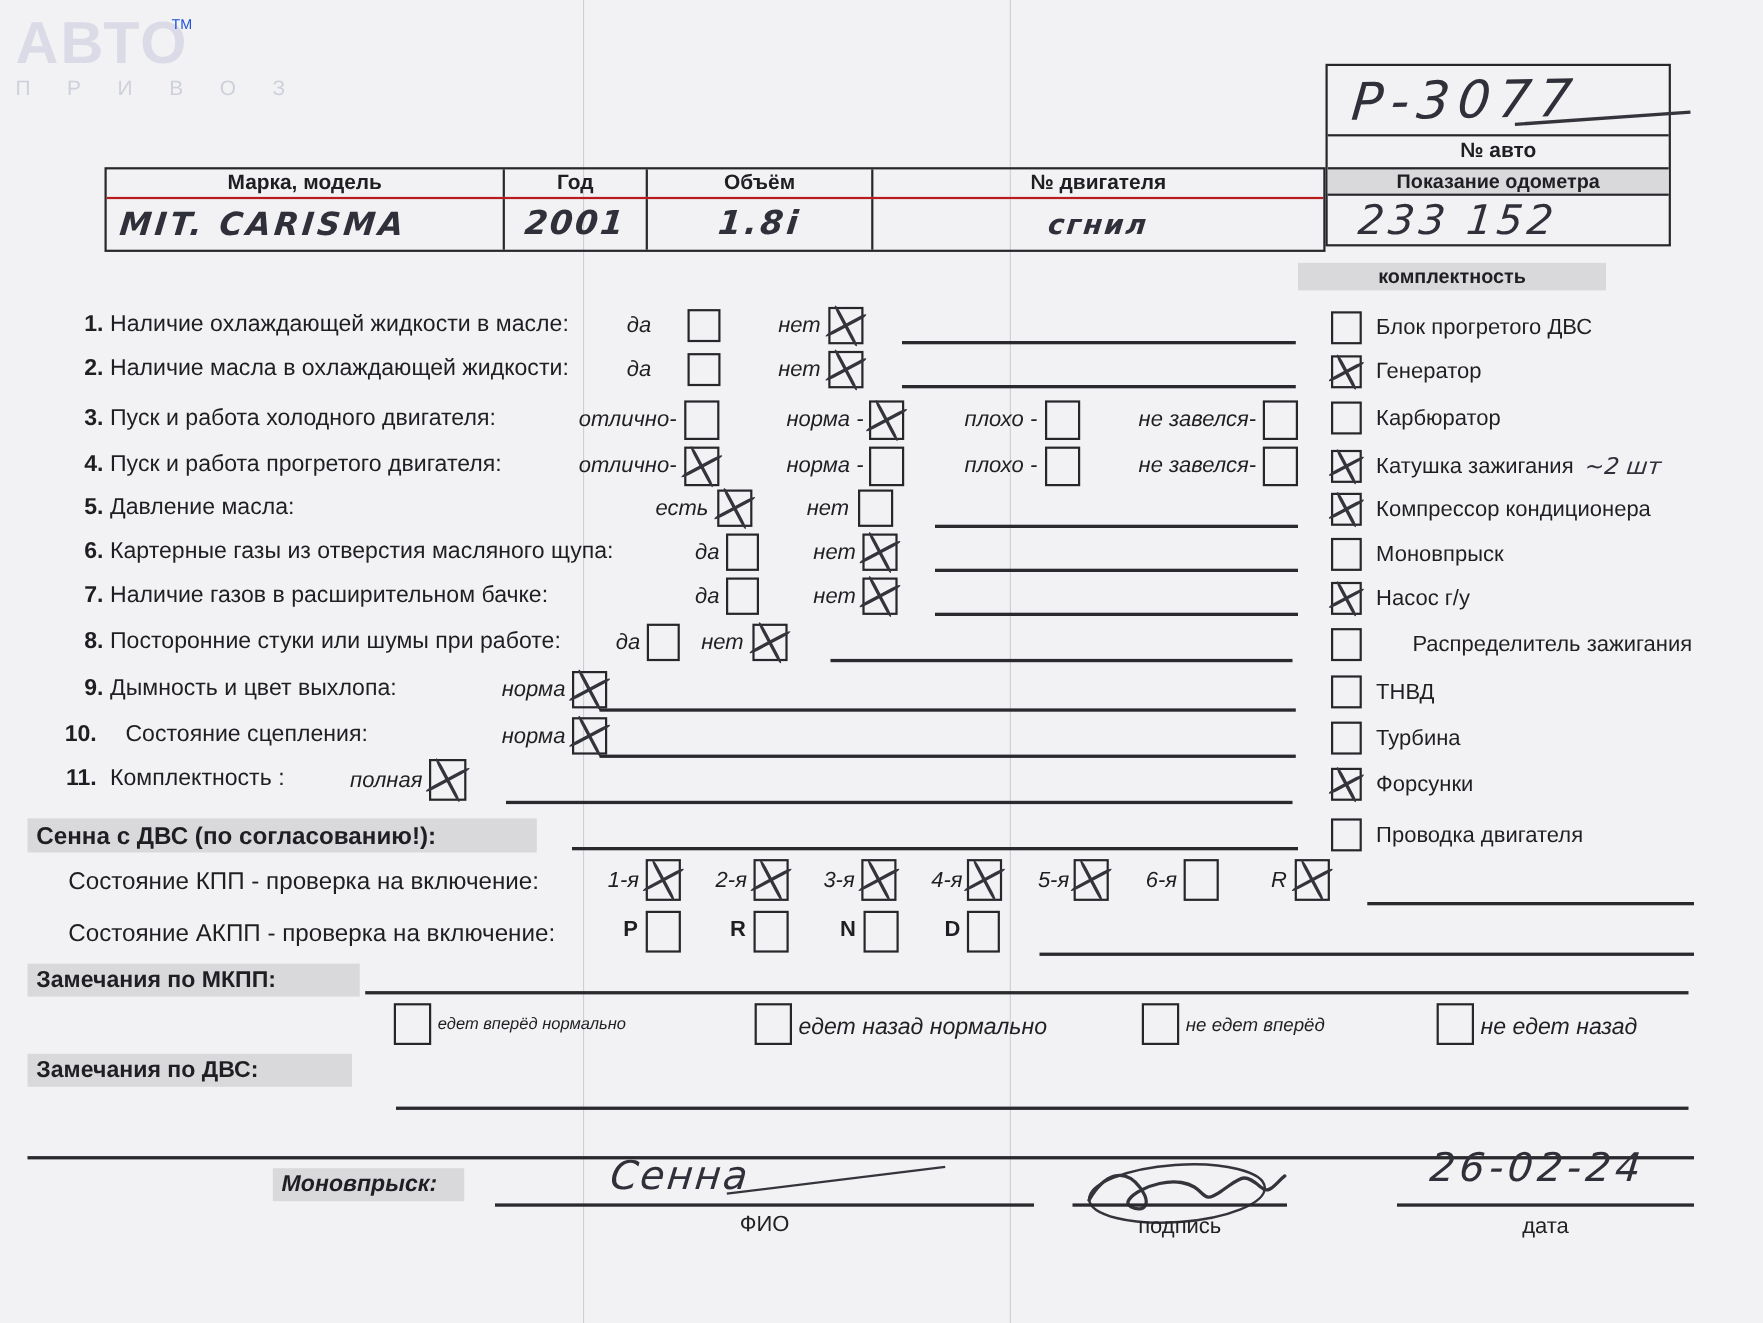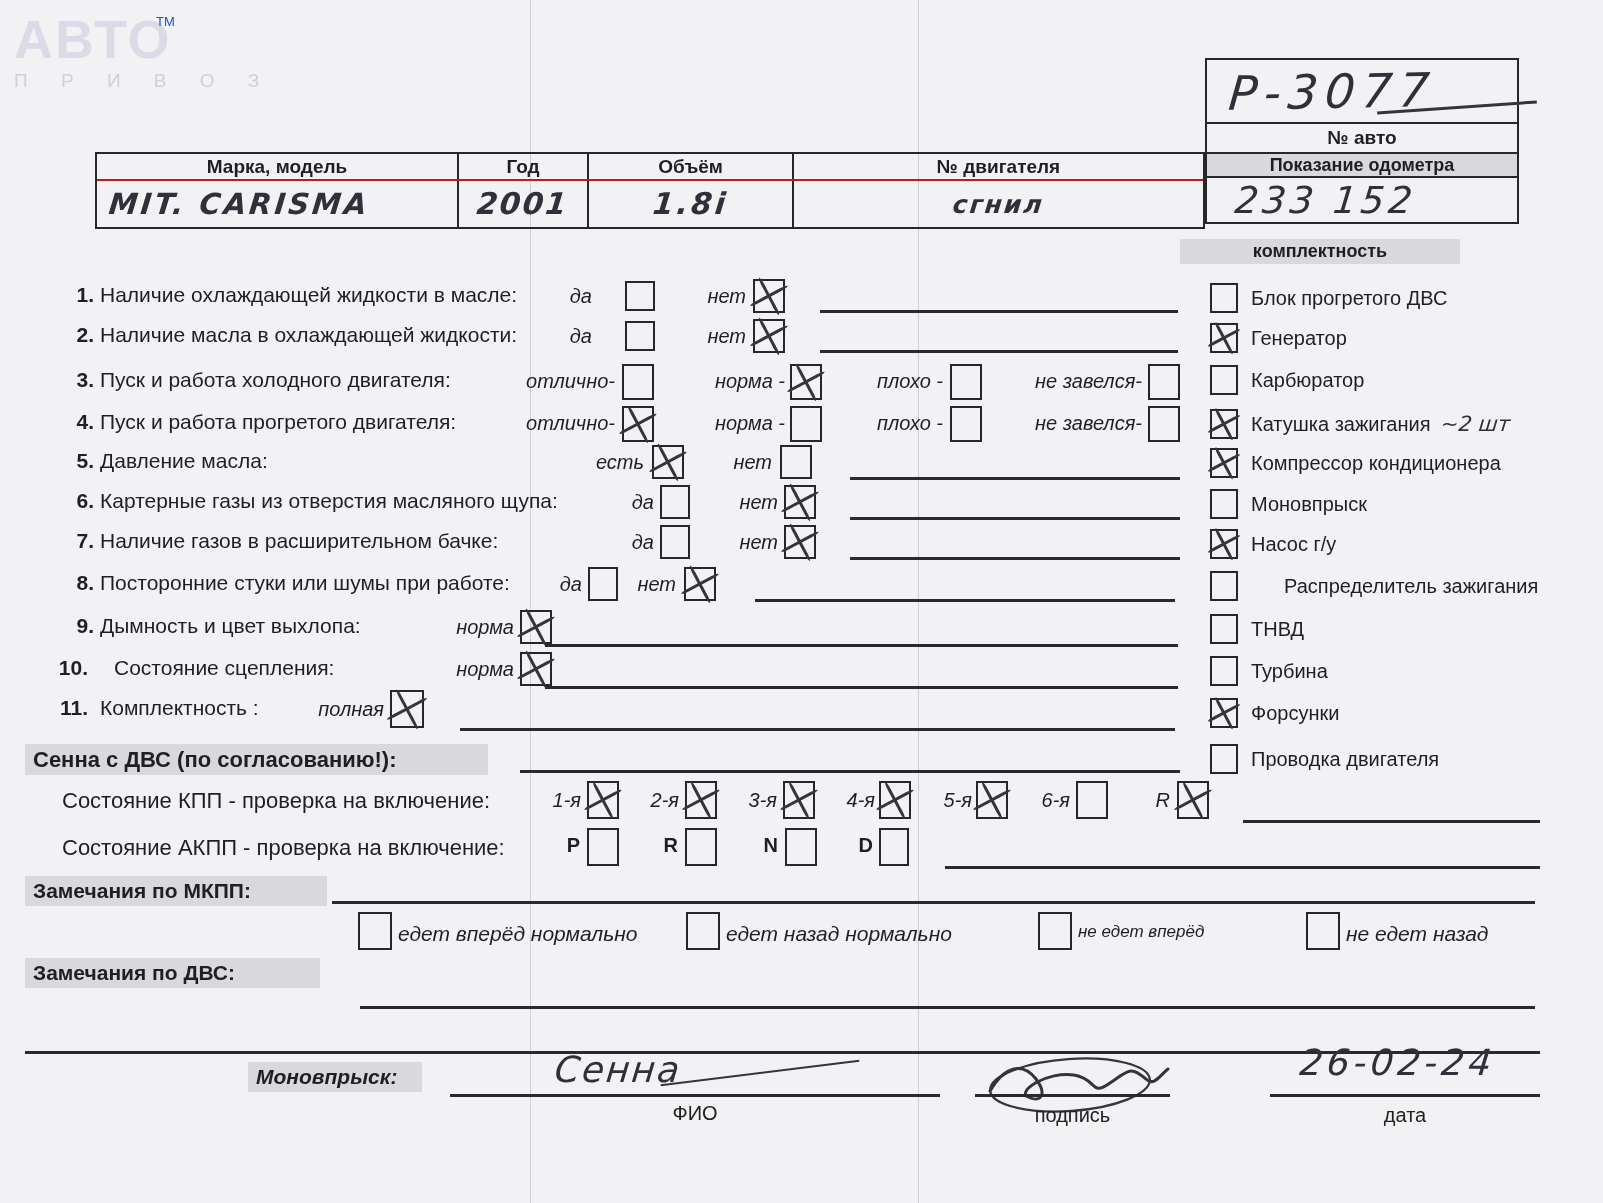--- a/index.html
+++ b/index.html
@@ -305,21 +305,21 @@
     <span class="gl" style="left:855px;width:18px;font-style:normal;font-weight:bold;">D</span>
     <span class="cb" style="left:879px;top:4px;width:30px;height:38px;"></span>
     <span class="wl" style="left:945px;top:42px;width:595px;"></span>
   </div>
 
   <div class="bar" style="left:25px;top:876px;width:302px;height:30px;font-size:21px;">Замечания по МКПП:</div>
   <span class="wl" style="left:332px;top:901px;width:1203px;"></span>
 
   <div class="row" style="top:910px;height:44px;">
     <span class="cb" style="left:358px;top:2px;width:34px;height:38px;"></span>
-    <span class="ol" style="left:398px;top:12px;width:260px;text-align:left;font-size:21px;">едет вперёд нормально</span>
+    <span class="ol" style="left:398px;top:12px;width:260px;text-align:left;font-size:15px;">едет вперёд нормально</span>
     <span class="cb" style="left:686px;top:2px;width:34px;height:38px;"></span>
     <span class="ol" style="left:726px;top:12px;width:260px;text-align:left;font-size:21px;">едет назад нормально</span>
     <span class="cb" style="left:1038px;top:2px;width:34px;height:38px;"></span>
     <span class="ol" style="left:1078px;top:12px;width:200px;text-align:left;font-size:17px;">не едет вперёд</span>
     <span class="cb" style="left:1306px;top:2px;width:34px;height:38px;"></span>
     <span class="ol" style="left:1346px;top:12px;width:190px;text-align:left;font-size:21px;">не едет назад</span>
   </div>
 
   <div class="bar" style="left:25px;top:958px;width:295px;height:30px;font-size:21px;">Замечания по ДВС:</div>
   <span class="wl" style="left:360px;top:1006px;width:1175px;"></span>

